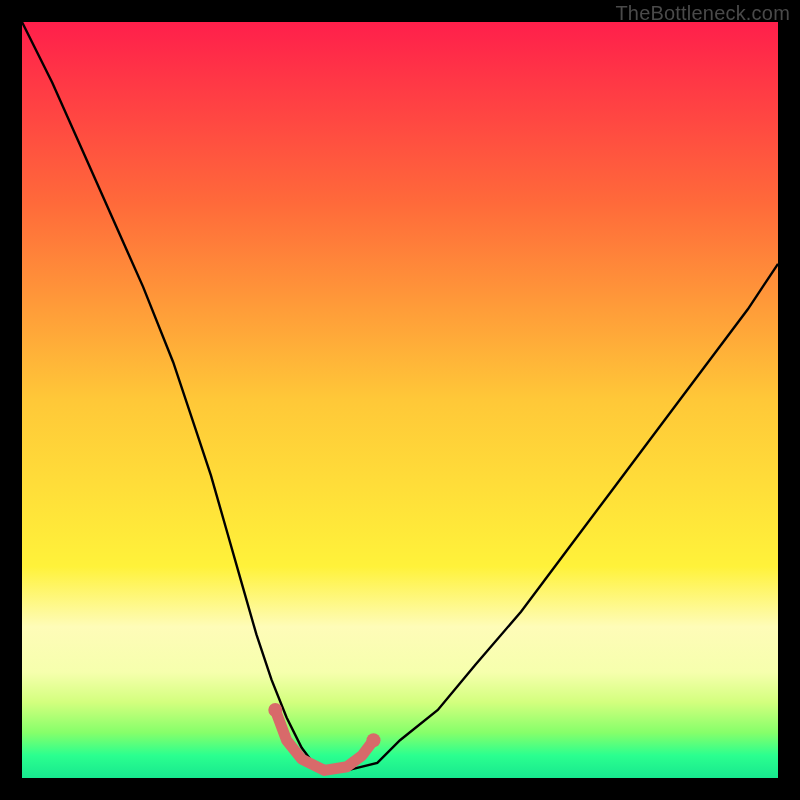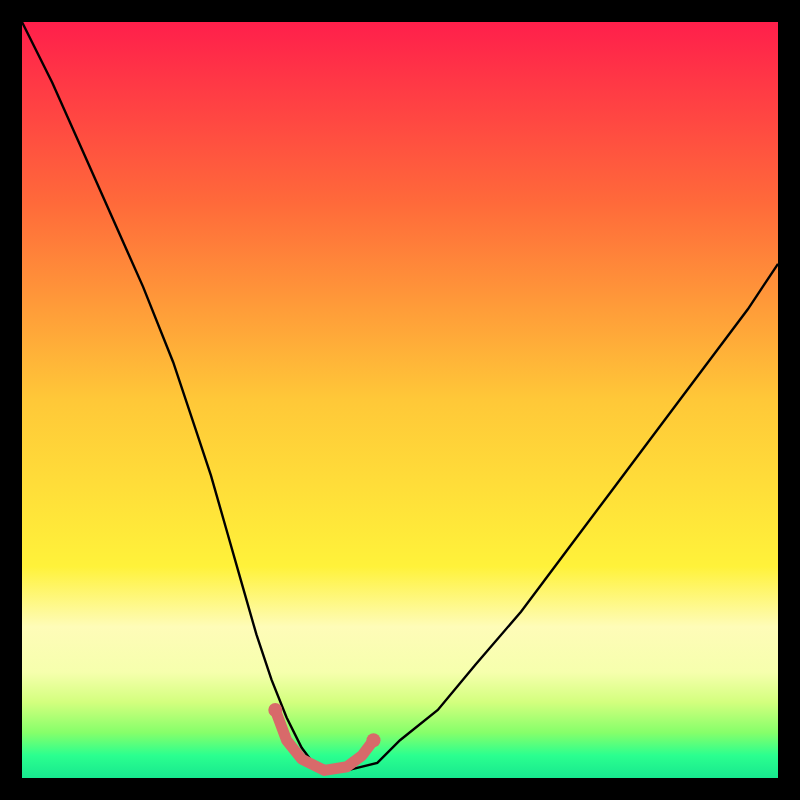--- a/index.html
+++ b/index.html
@@ -52,13 +52,14 @@
 
   <svg class="curve" id="curve-svg" viewBox="0 0 756 756" preserveAspectRatio="none">
     <path id="main-curve" fill="none" stroke="#000000" stroke-width="2.4" d="M0.0 0.0 L30.2 60.5 L60.5 128.5 L90.7 196.6 L121.0 264.6 L151.2 340.2 L173.9 408.2 L189.0 453.6 L204.1 506.5 L219.2 559.4 L234.4 612.4 L249.5 657.7 L264.6 695.5 L279.7 725.8 L291.1 740.9 L302.4 748.4 L325.1 748.4 L355.3 740.9 L378.0 718.2 L415.8 688.0 L453.6 642.6 L499.0 589.7 L544.3 529.2 L589.7 468.7 L635.0 408.2 L680.4 347.8 L725.8 287.3 L756.0 241.9 "></path>
     <path id="marker-path" fill="none" stroke-linecap="round" stroke-linejoin="round" d="M253.3 688.0 L264.6 718.2 L279.7 737.1 L302.4 748.4 L325.1 744.7 L340.2 733.3 L351.5 718.2 " stroke="#d86a6a" stroke-width="11"></path>
     <g id="marker-dots">
         <circle cx="253.3" cy="688.0" r="7" fill="#d86a6a"></circle>
         <circle cx="351.5" cy="718.2" r="7" fill="#d86a6a"></circle>
       </g>
   </svg>
 
+  <div class="watermark">TheBottleneck.com</div>
 </div>
 
 </body></html>

